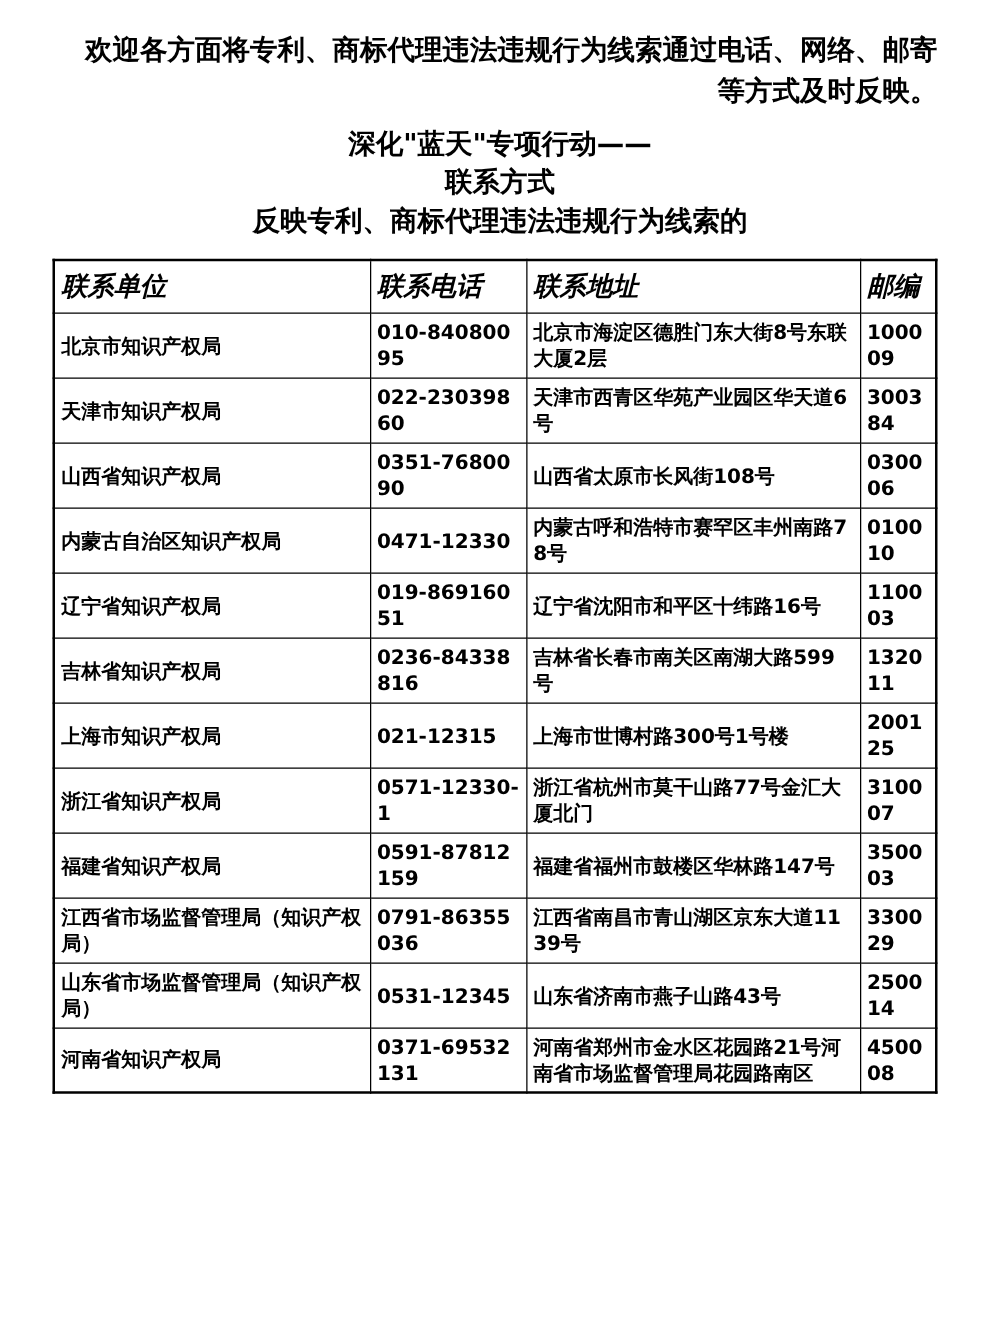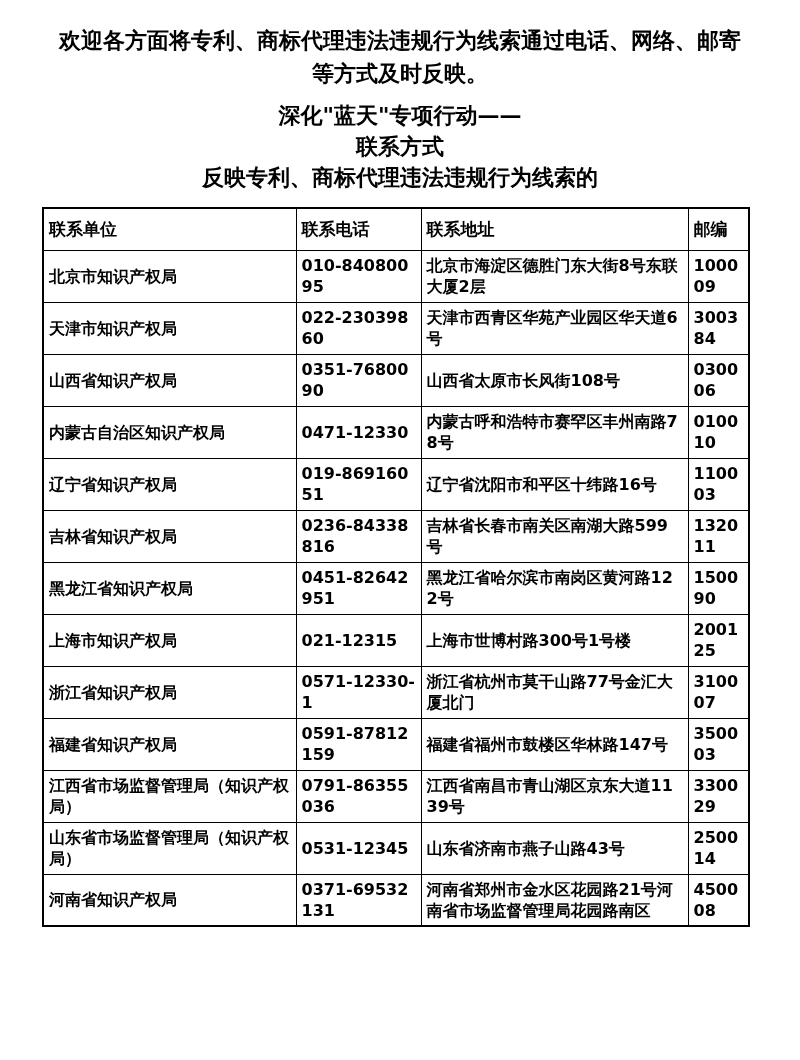--- a/index.html
+++ b/index.html
@@ -8,21 +8,21 @@
     background: #ffffff;
     color: #000000;
     font-family: "DejaVu Sans", "Liberation Sans", sans-serif;
     overflow: hidden;
   }
   .page { width: 800px; height: 1060px; }
 
   .intro {
     margin: 24px auto 0 auto;
     width: 700px;
-    text-align: center;
+    text-align: right;
     font-size: 22px;
     font-weight: bold;
     line-height: 33px;
   }
   .title-block {
     margin-top: 10px;
     text-align: center;
     font-size: 22px;
     font-weight: bold;
     line-height: 31px;
@@ -39,21 +39,21 @@
     border: 1.5px solid #000;
     font-size: 16px;
     font-weight: bold;
     text-align: left;
     vertical-align: middle;
     padding: 4px 4px 4px 5px;
     line-height: 21px;
     overflow: hidden;
     word-break: break-all;
   }
-  table.contact th { height: 42px; font-size: 17px; }
+  table.contact th { height: 42px; font-size: 21px; font-style: italic; }
   table.contact td { height: 52px; }
   col.c-unit { width: 253px; }
   col.c-phone { width: 125px; }
   col.c-addr { width: 267px; }
   col.c-zip { width: 61px; }
 </style>
 </head>
 <body>
 
 <div class="page">
@@ -112,26 +112,20 @@
           <td>辽宁省沈阳市和平区十纬路16号</td>
           <td>110003</td>
         </tr>
         <tr>
           <td>吉林省知识产权局</td>
           <td>0236-84338816</td>
           <td>吉林省长春市南关区南湖大路599号</td>
           <td>132011</td>
         </tr>
         <tr>
-          <td>黑龙江省知识产权局</td>
-          <td>0451-82642951</td>
-          <td>黑龙江省哈尔滨市南岗区黄河路122号</td>
-          <td>150090</td>
-        </tr>
-        <tr>
           <td>上海市知识产权局</td>
           <td>021-12315</td>
           <td>上海市世博村路300号1号楼</td>
           <td>200125</td>
         </tr>
         <tr>
           <td>浙江省知识产权局</td>
           <td>0571-12330-1</td>
           <td>浙江省杭州市莫干山路77号金汇大厦北门</td>
           <td>310007</td>

